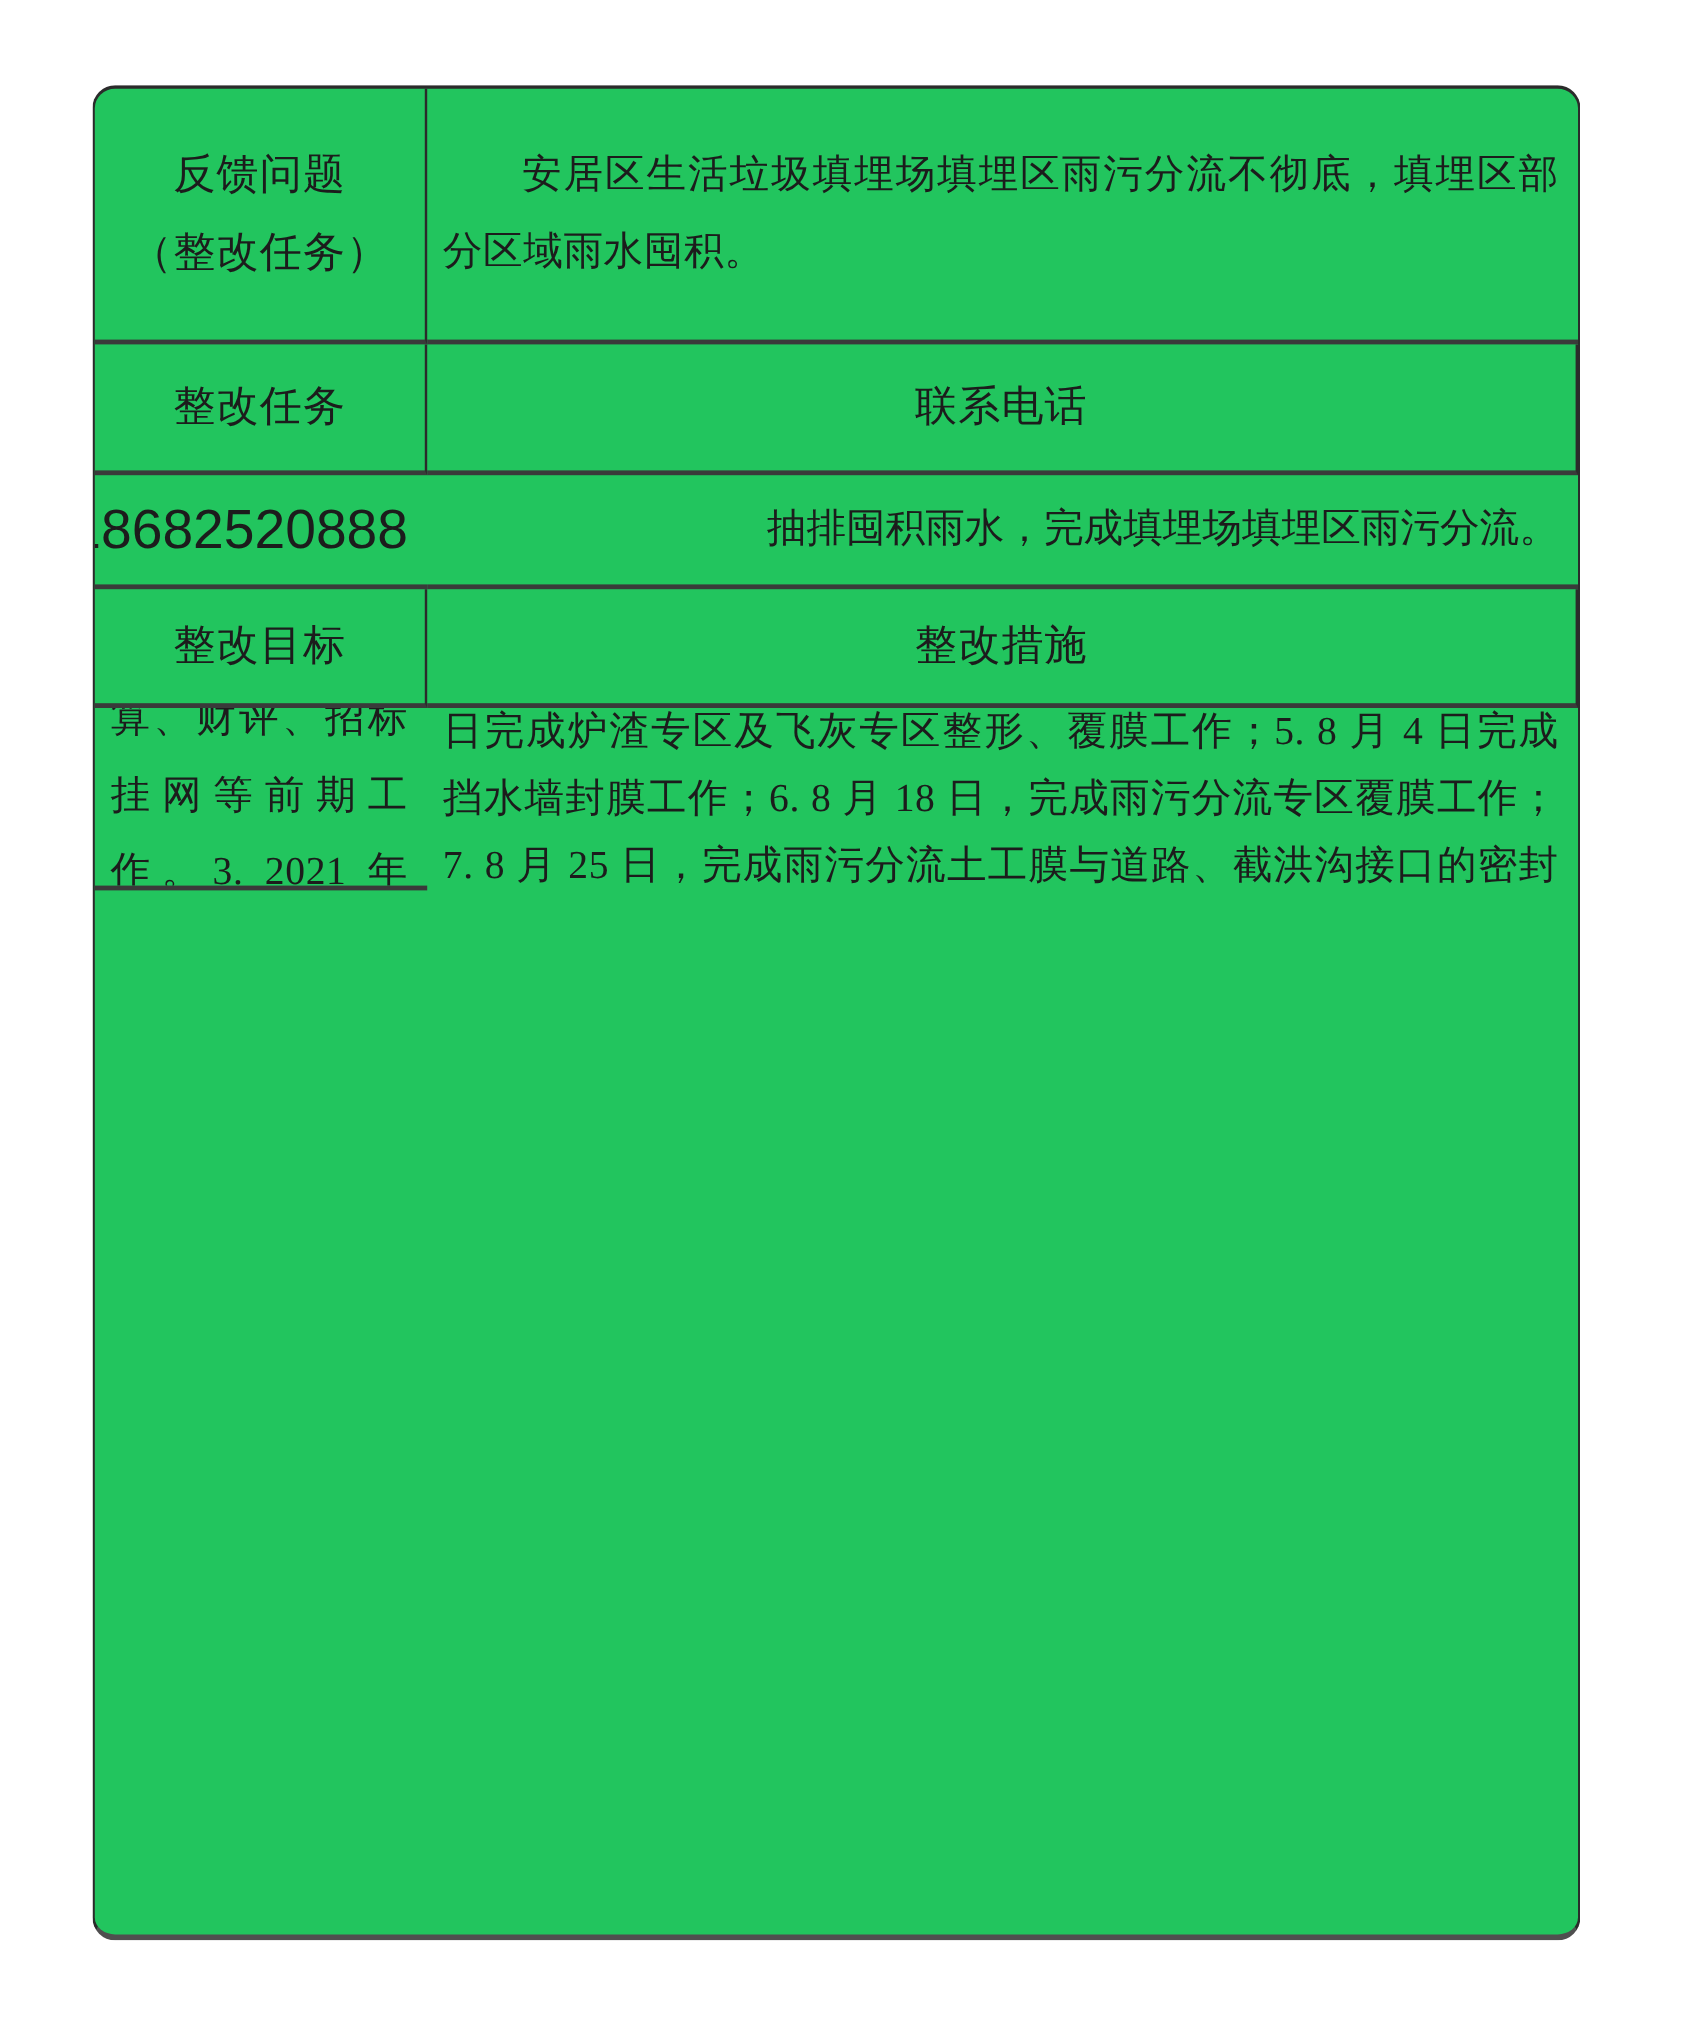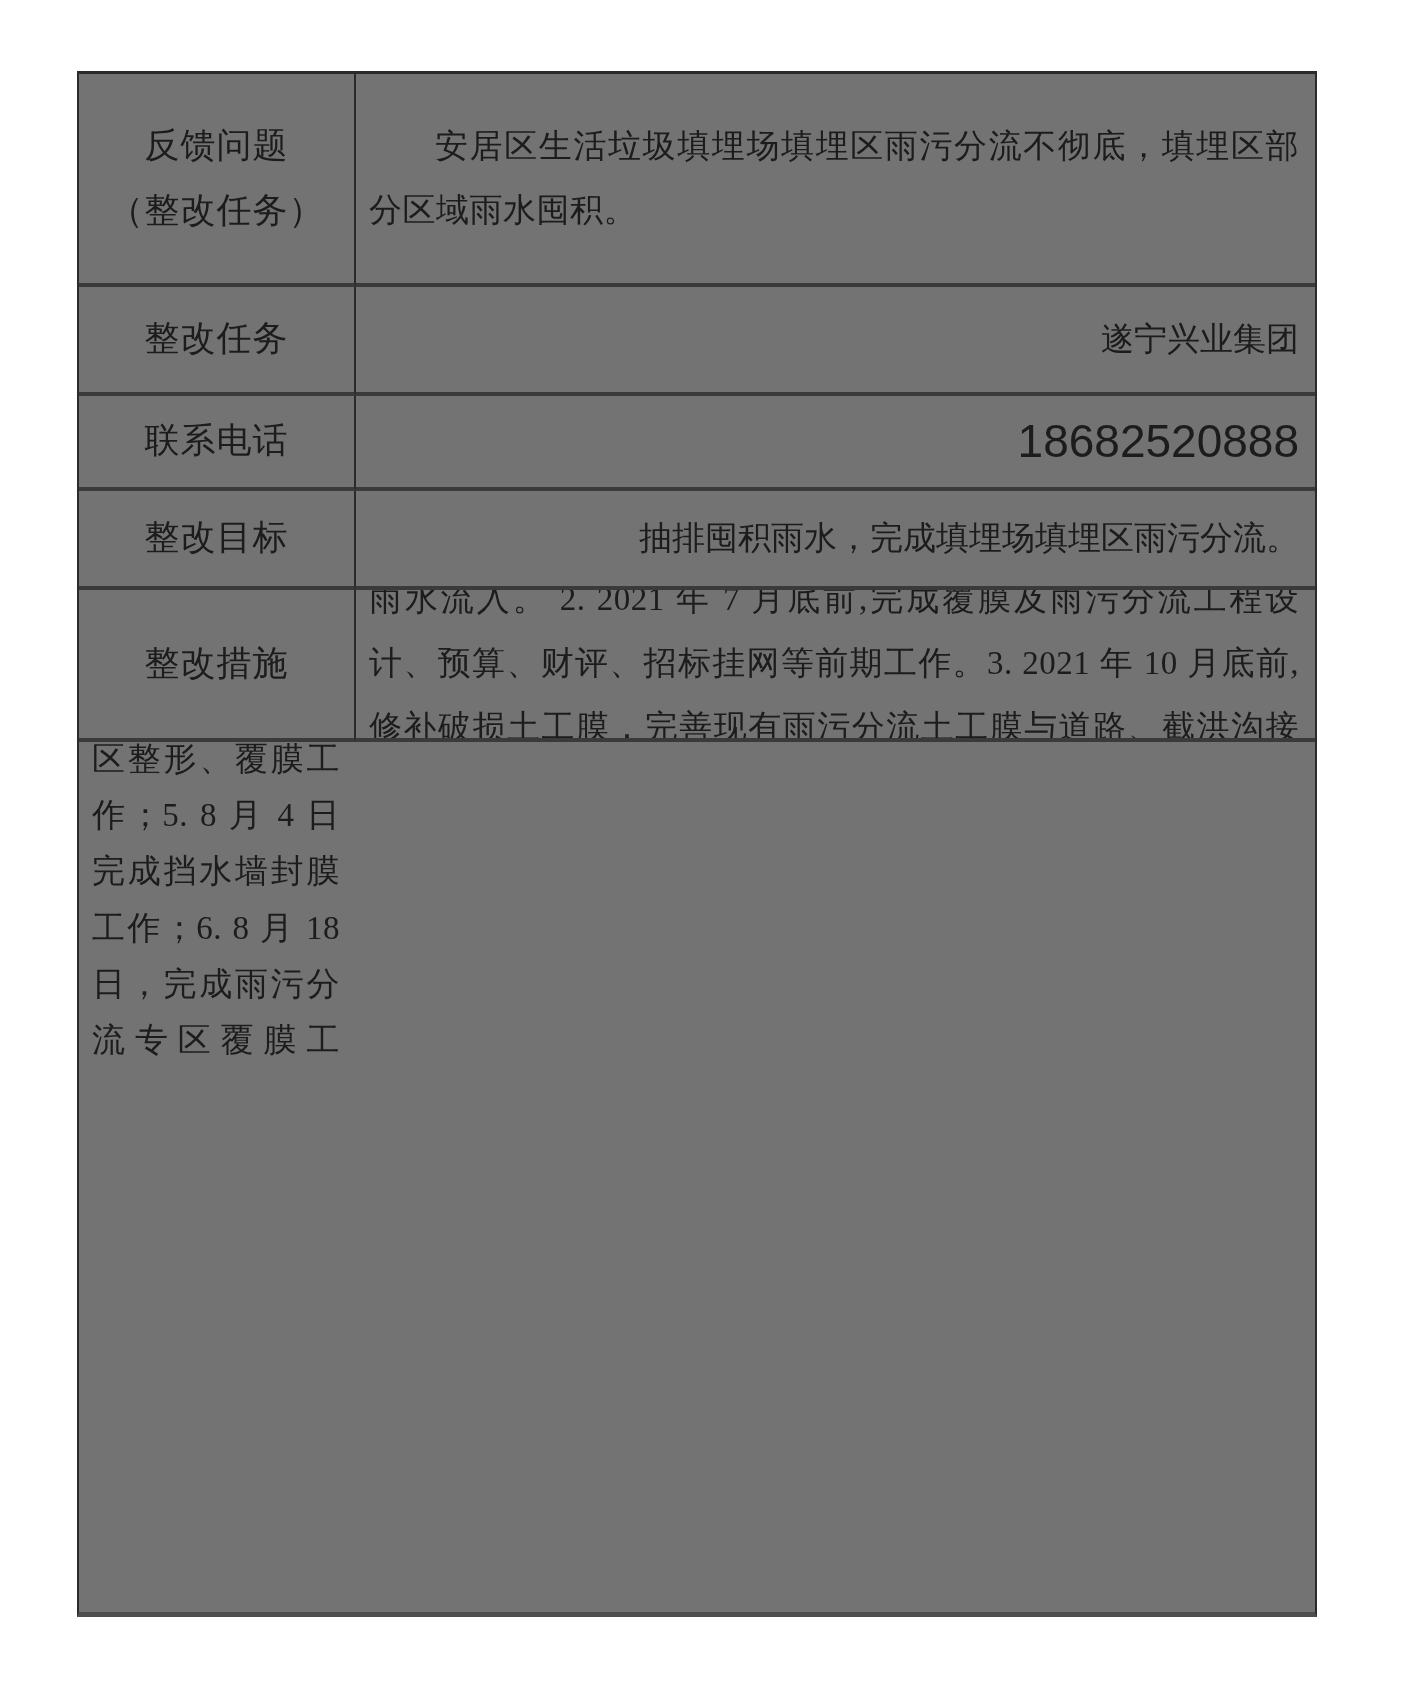--- a/index.html
+++ b/index.html
@@ -26,21 +26,22 @@
     width: 1240px;
     height: 1546px;
     box-sizing: border-box;
     border-top: 3px solid #2b2b2b;
     border-left: 2px solid #2b2b2b;
     border-right: 2px solid #2b2b2b;
     border-bottom: 5px solid #4f4f4f;
     display: grid;
     grid-template-columns: 277px 1fr;
     grid-template-rows: 213px 109px 95px 99px 152px 315px 1fr;
-    background: #737373;
+    background: #22c55e;
+    border-radius: 19px;
   }
   .cell {
     box-sizing: border-box;
     border-bottom: 4px solid #3a3a3a;
     display: flex;
     flex-direction: column;
     justify-content: center;
     overflow: hidden;
   }
   .cell.last {
@@ -86,34 +87,31 @@
 <div class="page">
   <div class="table">
 
     <div class="cell label-cell">反馈问题
 （整改任务）</div>
     <div class="cell content-cell">
       <p class="para">安居区生活垃圾填埋场填埋区雨污分流不彻底，填埋区部分区域雨水囤积。</p>
     </div>
 
     <div class="cell label-cell">整改任务</div>
-    <div class="cell content-cell">
-      <div class="value">遂宁兴业集团</div>
-    </div>
 
 
     <div class="cell label-cell">联系电话</div>
     <div class="cell content-cell">
       <div class="value phone">18682520888</div>
     </div>
 
-    <div class="cell label-cell">整改目标</div>
     <div class="cell content-cell">
       <div class="value">抽排囤积雨水，完成填埋场填埋区雨污分流。</div>
     </div>
+    <div class="cell label-cell">整改目标</div>
 
     <div class="cell label-cell">整改措施</div>
     <div class="cell content-cell">
       <p class="para">1. 2021 年 3 月底前,完成对囤积雨水的抽排工作，减少前端雨水流入。 2. 2021 年 7 月底前,完成覆膜及雨污分流工程设计、预算、财评、招标挂网等前期工作。3. 2021 年 10 月底前,修补破损土工膜，完善现有雨污分流土工膜与道路、截洪沟接口的密封措施，对现有炉渣堆埋专区、飞灰专区覆膜。</p>
     </div>
 
     <div class="cell content-cell last">
       <p class="para dense">1. 每天定时对垃圾填埋场进行巡视，发现雨水及时抽取，建立抽排台账。2. 2021 年 3 月 18 日，邀请环保专家对现场进行论证，更换库区坝前区域雨污分流土工膜；3. 6 月 22 日完成方案设计、工程预算、财评、招标工作等前期工作；4. 7 月 14 日完成炉渣专区及飞灰专区整形、覆膜工作；5. 8 月 4 日完成挡水墙封膜工作；6. 8 月 18 日，完成雨污分流专区覆膜工作；7. 8 月 25 日，完成雨污分流土工膜与道路、截洪沟接口的密封工作，完成压膜稳固施工作业。8. 认真贯彻执行党中央《关于生态环境建设》方面有关文件规定，增强环境保护意识，推动整改项目落实，通过严谨严格的整改达到了更好保护好生态环境的目的。</p>
     </div>
 

